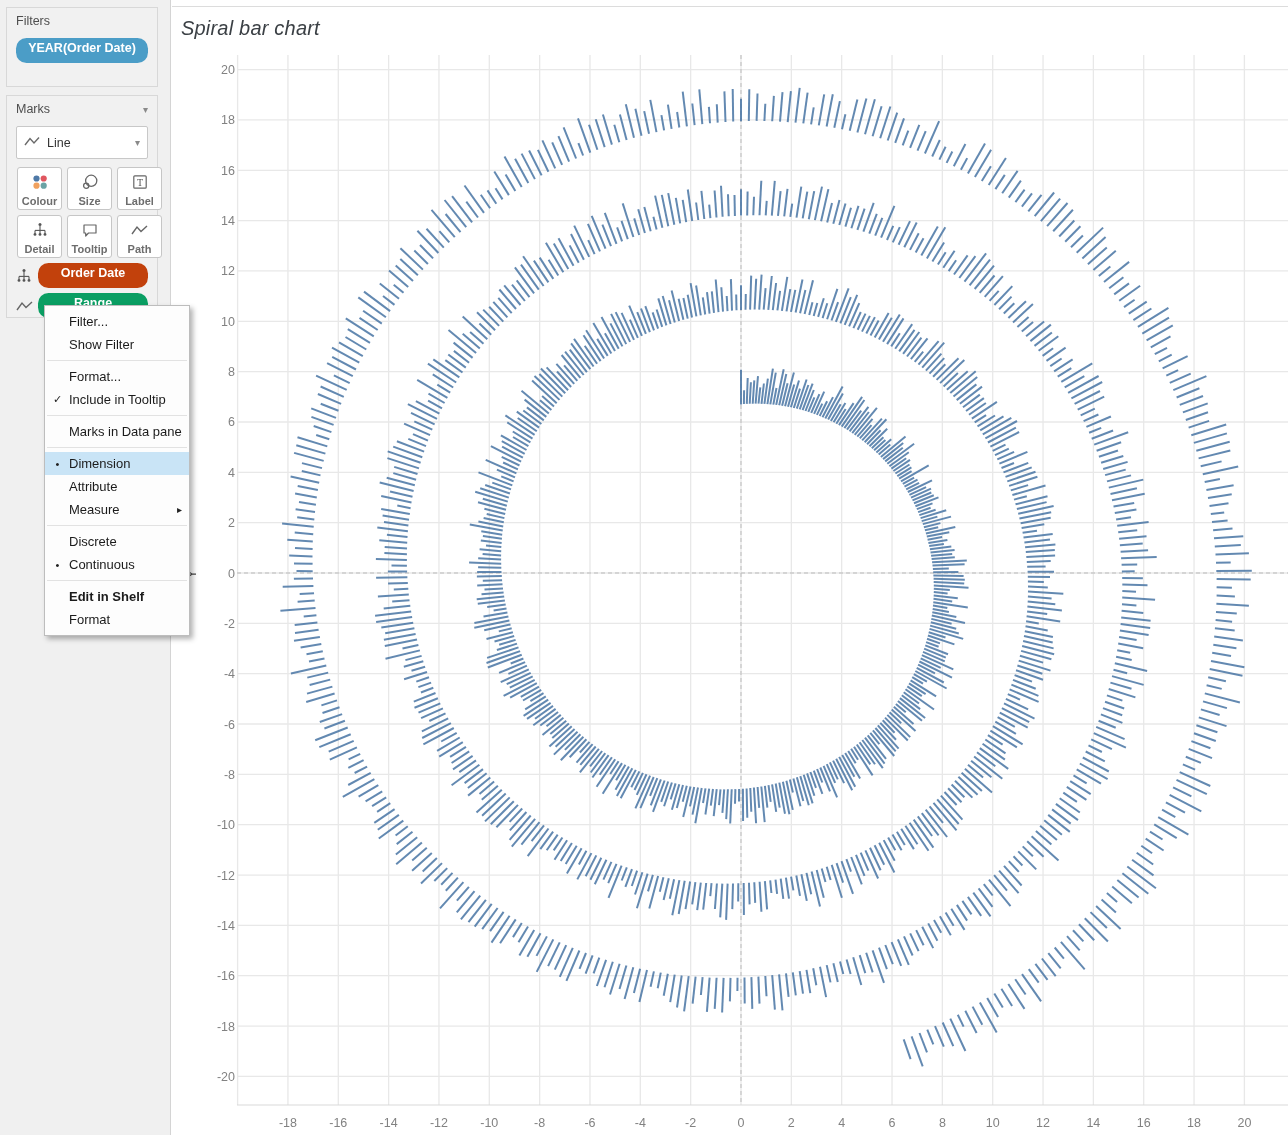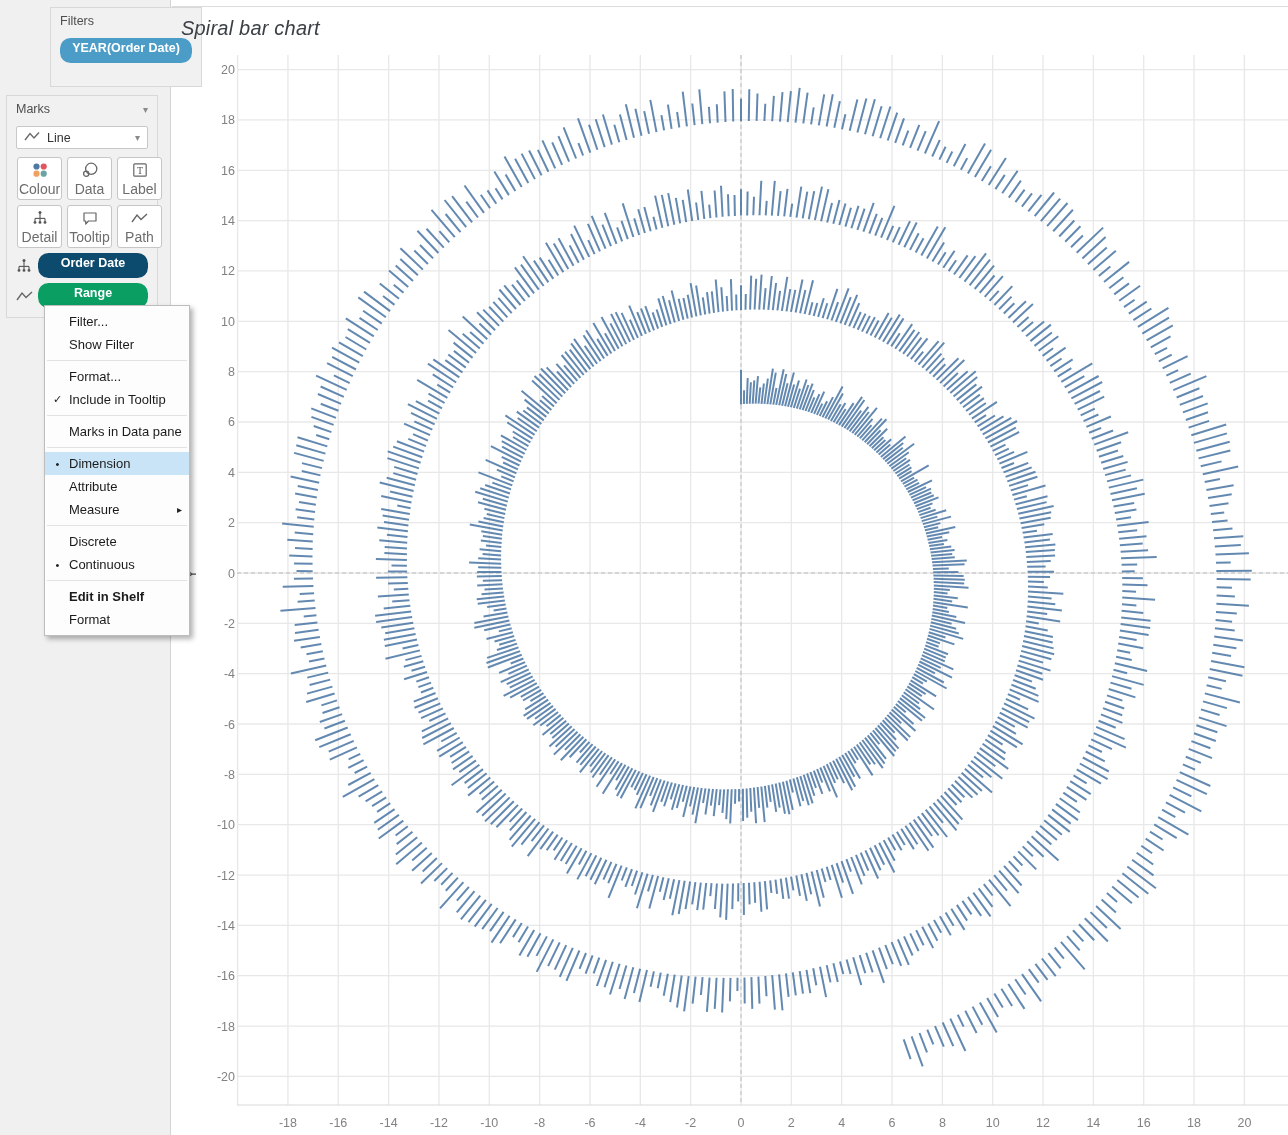--- a/index.html
+++ b/index.html
@@ -9,51 +9,51 @@
     background:#ffffff; font-family:"Liberation Sans", sans-serif;
   }
   
   #sidebar {
     position:absolute; left:0; top:0; width:171px; height:1135px;
     background:#f0f0f0; border-right:1px solid #d4d4d4;
   }
   .card {
     position:absolute; background:#f1f1f1; border:1px solid #d8d8d8;
   }
-  #filters-card { left:6px; top:7px; width:152px; height:80px;margin-left:44px; }
+  #filters-card { left:6px; top:7px; width:152px; height:80px; }
   #marks-card   { left:6px; top:95px; width:152px; height:223px; }
   .card-head {
     display:flex; justify-content:space-between; align-items:center;
     padding:6px 9px 4px 9px; font-size:12.5px; color:#4e4e4e;
   }
   .caret { color:#8a8a8a; font-size:10px; }
   .pill {
     height:25px; line-height:21px; border-radius:10.5px; color:#fff;
     font-size:12.5px; font-weight:700; text-align:center;
     white-space:nowrap; overflow:hidden;
   }
   #filter-pill { margin:6px 9px 0 9px; }
   .marktype {
-    margin:6px 9px 0 9px; height:23px; background:#fff;
+    margin:6px 9px 0 9px; height:33px; background:#fff;
     border:1px solid #c8c8c8; border-radius:2px;
     display:flex; align-items:center; padding:0 7px; gap:7px;
     font-size:12.5px; color:#333;
   }
   .marktype .caret { margin-left:auto; }
   .btn-grid {
     display:grid; grid-template-columns:repeat(3,45px);
     grid-auto-rows:43px; gap:5px; margin:8px 0 0 10px;
   }
   .mbtn {
     background:#fff; border:1px solid #c6c6c6; border-radius:3px;
     display:flex; flex-direction:column; align-items:center;
     justify-content:flex-end; padding-bottom:2px; cursor:default;
   }
   .mbtn .micon { flex:1; display:flex; align-items:center; }
-  .mbtn .mlabel { font-size:14px; color:#6d6d6d; }
+  .mbtn .mlabel { font-size:11px; color:#6d6d6d;font-weight:bold; }
   .pill-row {
     display:flex; align-items:center; gap:5px; margin:5px 0 0 8px;
   }
   .pill-row .picon { width:18px; display:flex; justify-content:center; }
   .pill-row .pill { width:110px; }
   
   #context-menu {
     position:absolute; left:44px; top:305px; width:146px;
     background:#fdfdfd; border:1px solid #bdbdbd; padding:4px 0;
     box-shadow:3px 3px 5px rgba(0,0,0,0.3); z-index:20;
@@ -122,21 +122,21 @@
           </span>
           <span class="mlabel">Colour</span>
         </div>
         <div class="mbtn">
           <span class="micon">
             <svg width="18" height="18">
               <circle cx="10.2" cy="7.8" r="5.6" fill="none" stroke="#666" stroke-width="1.3"></circle>
               <circle cx="5.2" cy="12.8" r="2.6" fill="none" stroke="#666" stroke-width="1.3"></circle>
             </svg>
           </span>
-          <span class="mlabel">Data</span>
+          <span class="mlabel">Size</span>
         </div>
         <div class="mbtn">
           <span class="micon">
             <svg width="18" height="18">
               <rect x="2.8" y="2.8" width="12.4" height="12.4" rx="1" fill="none" stroke="#666" stroke-width="1.2"></rect>
               <text x="9" y="12.6" font-size="10" text-anchor="middle" fill="#555" font-family="Liberation Serif, serif">T</text>
             </svg>
           </span>
           <span class="mlabel">Label</span>
         </div>
@@ -181,21 +181,21 @@
               <line x1="9" y1="5" x2="9" y2="9.4" stroke="#555" stroke-width="1.1"></line>
               <line x1="4" y1="9.4" x2="14" y2="9.4" stroke="#555" stroke-width="1.1"></line>
               <line x1="4" y1="9.4" x2="4" y2="12" stroke="#555" stroke-width="1.1"></line>
               <line x1="9" y1="9.4" x2="9" y2="12" stroke="#555" stroke-width="1.1"></line>
               <line x1="14" y1="9.4" x2="14" y2="12" stroke="#555" stroke-width="1.1"></line>
               <circle cx="4" cy="13.4" r="1.4" fill="#555"></circle>
               <circle cx="9" cy="13.4" r="1.4" fill="#555"></circle>
               <circle cx="14" cy="13.4" r="1.4" fill="#555"></circle>
             </svg>
           </span>
-          <div class="pill" style="background: #0c4a6e;">Order Date</div>
+          <div class="pill" style="background: #c2410c;">Order Date</div>
         </div>
         <div class="pill-row">
           <span class="picon">
             <svg width="17" height="12">
               <polyline points="1,10 6,3 10,7.5 16,2" fill="none" stroke="#666" stroke-width="1.4"></polyline>
             </svg>
           </span>
           <div class="pill" style="background: rgb(10, 158, 99);">Range</div>
         </div>
       </div>

